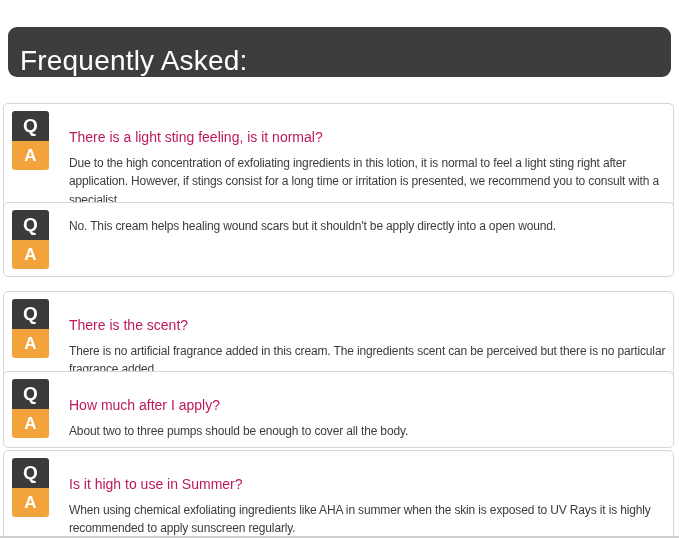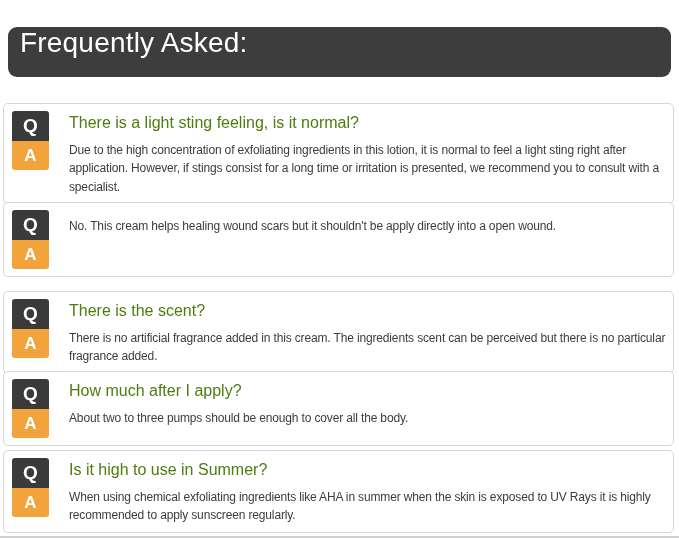--- a/index.html
+++ b/index.html
@@ -21,21 +21,21 @@
     top: 27px;
     width: 663px;
     height: 50px;
     background: #3d3d3d;
     border-radius: 9px;
     color: #ffffff;
     font-size: 28px;
     font-weight: 500;
     letter-spacing: 0.2px;
     display: flex;
-    align-items: flex-start;
+    align-items: flex-end;
     padding-left: 12px;
     box-sizing: border-box;
   }
   .faq-card {
     position: absolute;
     left: 3px;
     width: 671px;
     background: #ffffff;
     border: 1px solid #d6d6d6;
     border-radius: 5px;
@@ -76,24 +76,24 @@
     background: #f2a33b;
     font-size: 17px;
     border-radius: 0 0 3px 3px;
   }
   .qa-text {
     flex: 1;
     margin-left: 20px;
     padding-right: 2px;
   }
   .question {
-    font-size: 16px;
-    color: #4d7c0f;
+    font-size: 14px;
+    color: #be185d;
     line-height: 1.35;
-    margin-top: 1px;
+    margin-top: 17px;
   }
   .answer {
     font-size: 12px;
     letter-spacing: -0.15px;
     color: #3c3c3c;
     line-height: 1.55;
     margin-top: 7px;
     max-width: 604px;
   }
   .bottom-divider {

